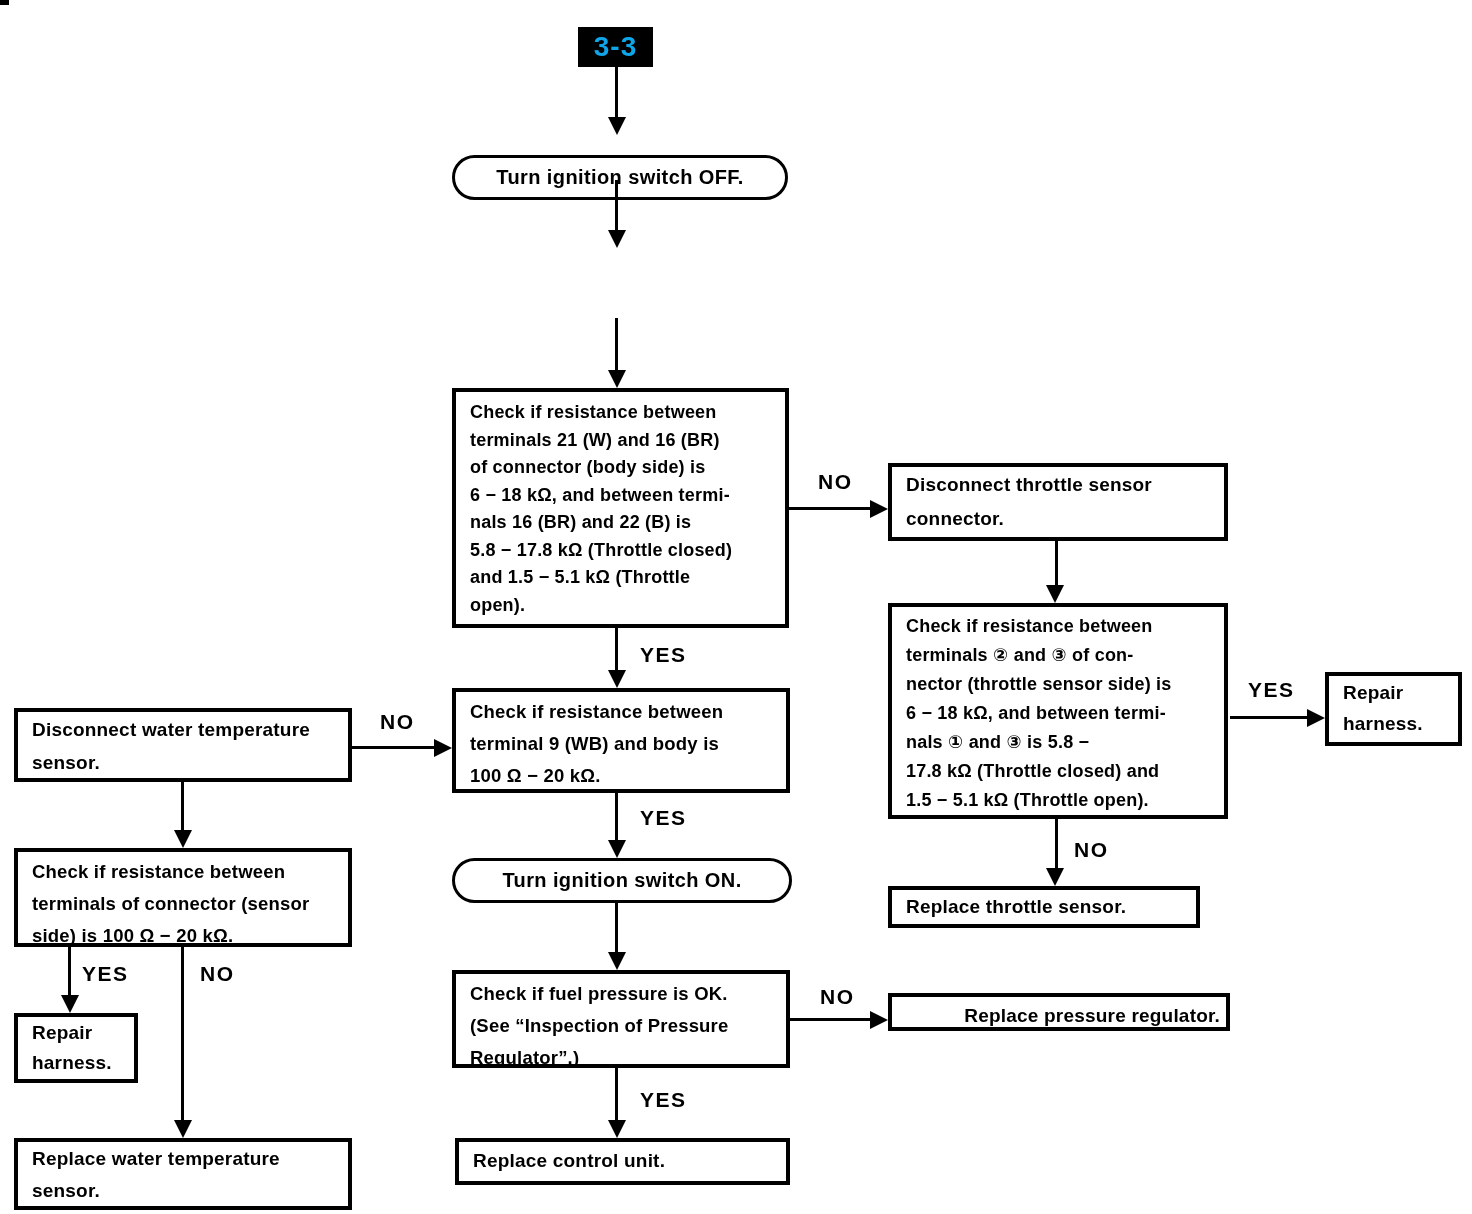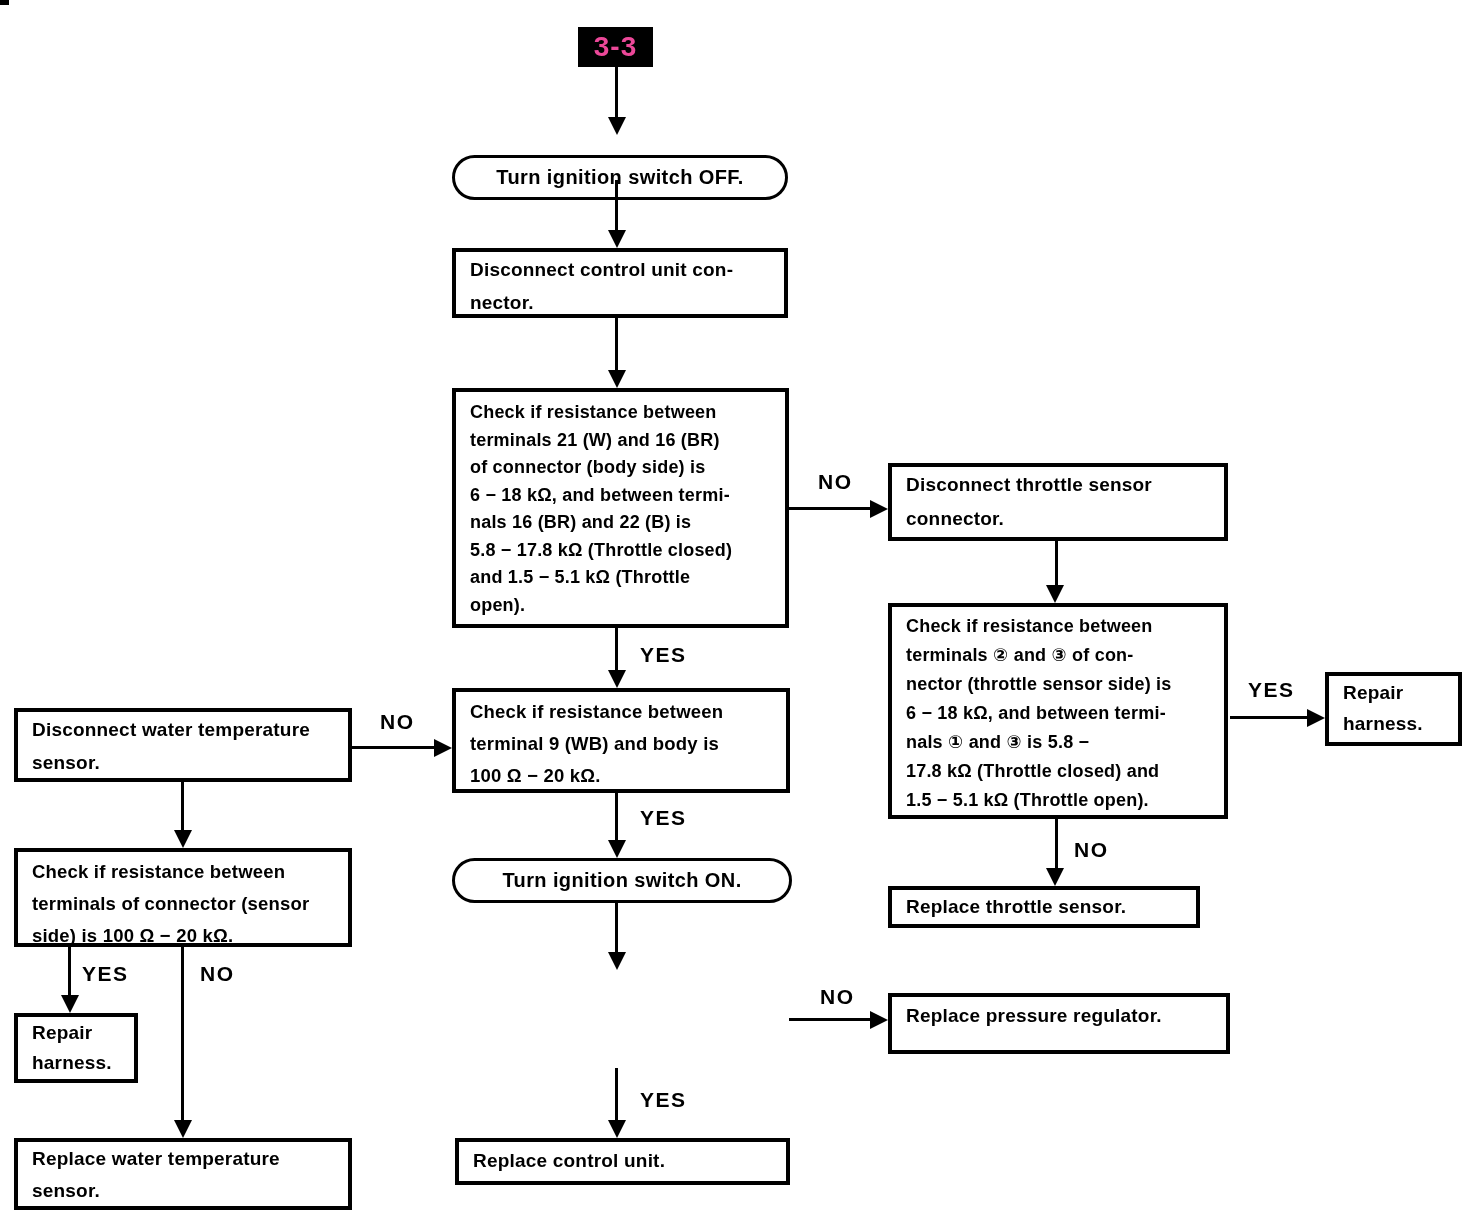--- a/index.html
+++ b/index.html
@@ -18,21 +18,21 @@
   .dense  { font-size:18px; line-height:27.5px; padding-top:7px; }
   .dense2 { font-size:18px; line-height:29px;   padding-top:5px; }
   .slim   { line-height:34px; padding-top:2px; }
   .pill {
     position:absolute; box-sizing:border-box;
     border:3.5px solid #000; border-radius:23px; background:#fff;
     display:flex; align-items:center; justify-content:center;
     font-weight:700; font-size:20px; white-space:nowrap; letter-spacing:0.4px;
   }
   .tab {
-    position:absolute; box-sizing:border-box; background:#000; color:#ec4899;
+    position:absolute; box-sizing:border-box; background:#000; color:#0ea5e9;
     display:flex; align-items:center; justify-content:center;
     font-weight:700; font-size:28px; letter-spacing:1px;
   }
   .vline { position:absolute; width:3px;  background:#000; }
   .hline { position:absolute; height:3px; background:#000; }
   .arr-d {
     position:absolute; width:0; height:0;
     border-left:9px solid transparent; border-right:9px solid transparent;
     border-top:18px solid #000;
   }
@@ -51,58 +51,59 @@
 <body>
 
 <div id="canvas">
 
   <div class="mark" style="left:0;top:0;width:9px;height:5px;"></div>
 
   <div class="tab" style="left:578px;top:27px;width:75px;height:40px;">3-3</div>
 
   <div class="pill" style="left:452px;top:135px;width:336px;height:45px;margin-top:20px;">Turn ignition switch OFF.</div>
 
-  <div class="node" style="left:452px;top:248px;width:336px;height:70px;line-height:33px;padding-top:1px;">Disconnect control unit con-
-nector.</div>
 
   <div class="node dense" style="left:452px;top:388px;width:337px;height:240px;">Check if resistance between
 terminals 21 (W) and 16 (BR)
 of connector (body side) is
 6 − 18 kΩ, and between termi-
 nals 16 (BR) and 22 (B) is
 5.8 − 17.8 kΩ (Throttle closed)
 and 1.5 − 5.1 kΩ (Throttle
 open).</div>
 
   <div class="node" style="left:452px;top:688px;width:338px;height:105px;font-size:18.5px;">Check if resistance between
 terminal 9 (WB) and body is
 100 Ω − 20 kΩ.</div>
 
   <div class="pill" style="left:452px;top:858px;width:340px;height:45px;">Turn ignition switch ON.</div>
 
+  <div class="node" style="left:452px;top:970px;width:338px;height:98px;font-size:18.5px;">Check if fuel pressure is OK.
+(See “Inspection of Pressure
+Regulator”.)</div>
 
   <div class="node slim" style="left:455px;top:1138px;width:335px;height:47px;">Replace control unit.</div>
 
   <div class="node" style="left:888px;top:463px;width:340px;height:78px;line-height:34px;padding-top:1px;">Disconnect throttle sensor
 connector.</div>
 
   <div class="node dense2" style="left:888px;top:603px;width:340px;height:216px;">Check if resistance between
 terminals ② and ③ of con-
 nector (throttle sensor side) is
 6 − 18 kΩ, and between termi-
 nals ① and ③ is 5.8 −
 17.8 kΩ (Throttle closed) and
 1.5 − 5.1 kΩ (Throttle open).</div>
 
   <div class="node" style="left:1325px;top:672px;width:137px;height:74px;line-height:31px;padding-top:1px;">Repair
 harness.</div>
 
   <div class="node slim" style="left:888px;top:886px;width:312px;height:42px;line-height:30px;">Replace throttle sensor.</div>
 
-  <div class="node slim" style="left:888px;top:993px;width:342px;height:61px;">Replace pressure regulator.</div>
+  <div class="node slim" style="left:888px;top:993px;width:342px;height:38px;text-align:right;">Replace pressure regulator.</div>
 
   <div class="node" style="left:14px;top:708px;width:338px;height:74px;line-height:33px;padding-top:1px;">Disconnect water temperature
 sensor.</div>
 
   <div class="node" style="left:14px;top:848px;width:338px;height:99px;font-size:18.5px;">Check if resistance between
 terminals of connector (sensor
 side) is 100 Ω − 20 kΩ.</div>
 
   <div class="node" style="left:14px;top:1013px;width:124px;height:70px;line-height:30px;padding-top:1px;">Repair
 harness.</div>

